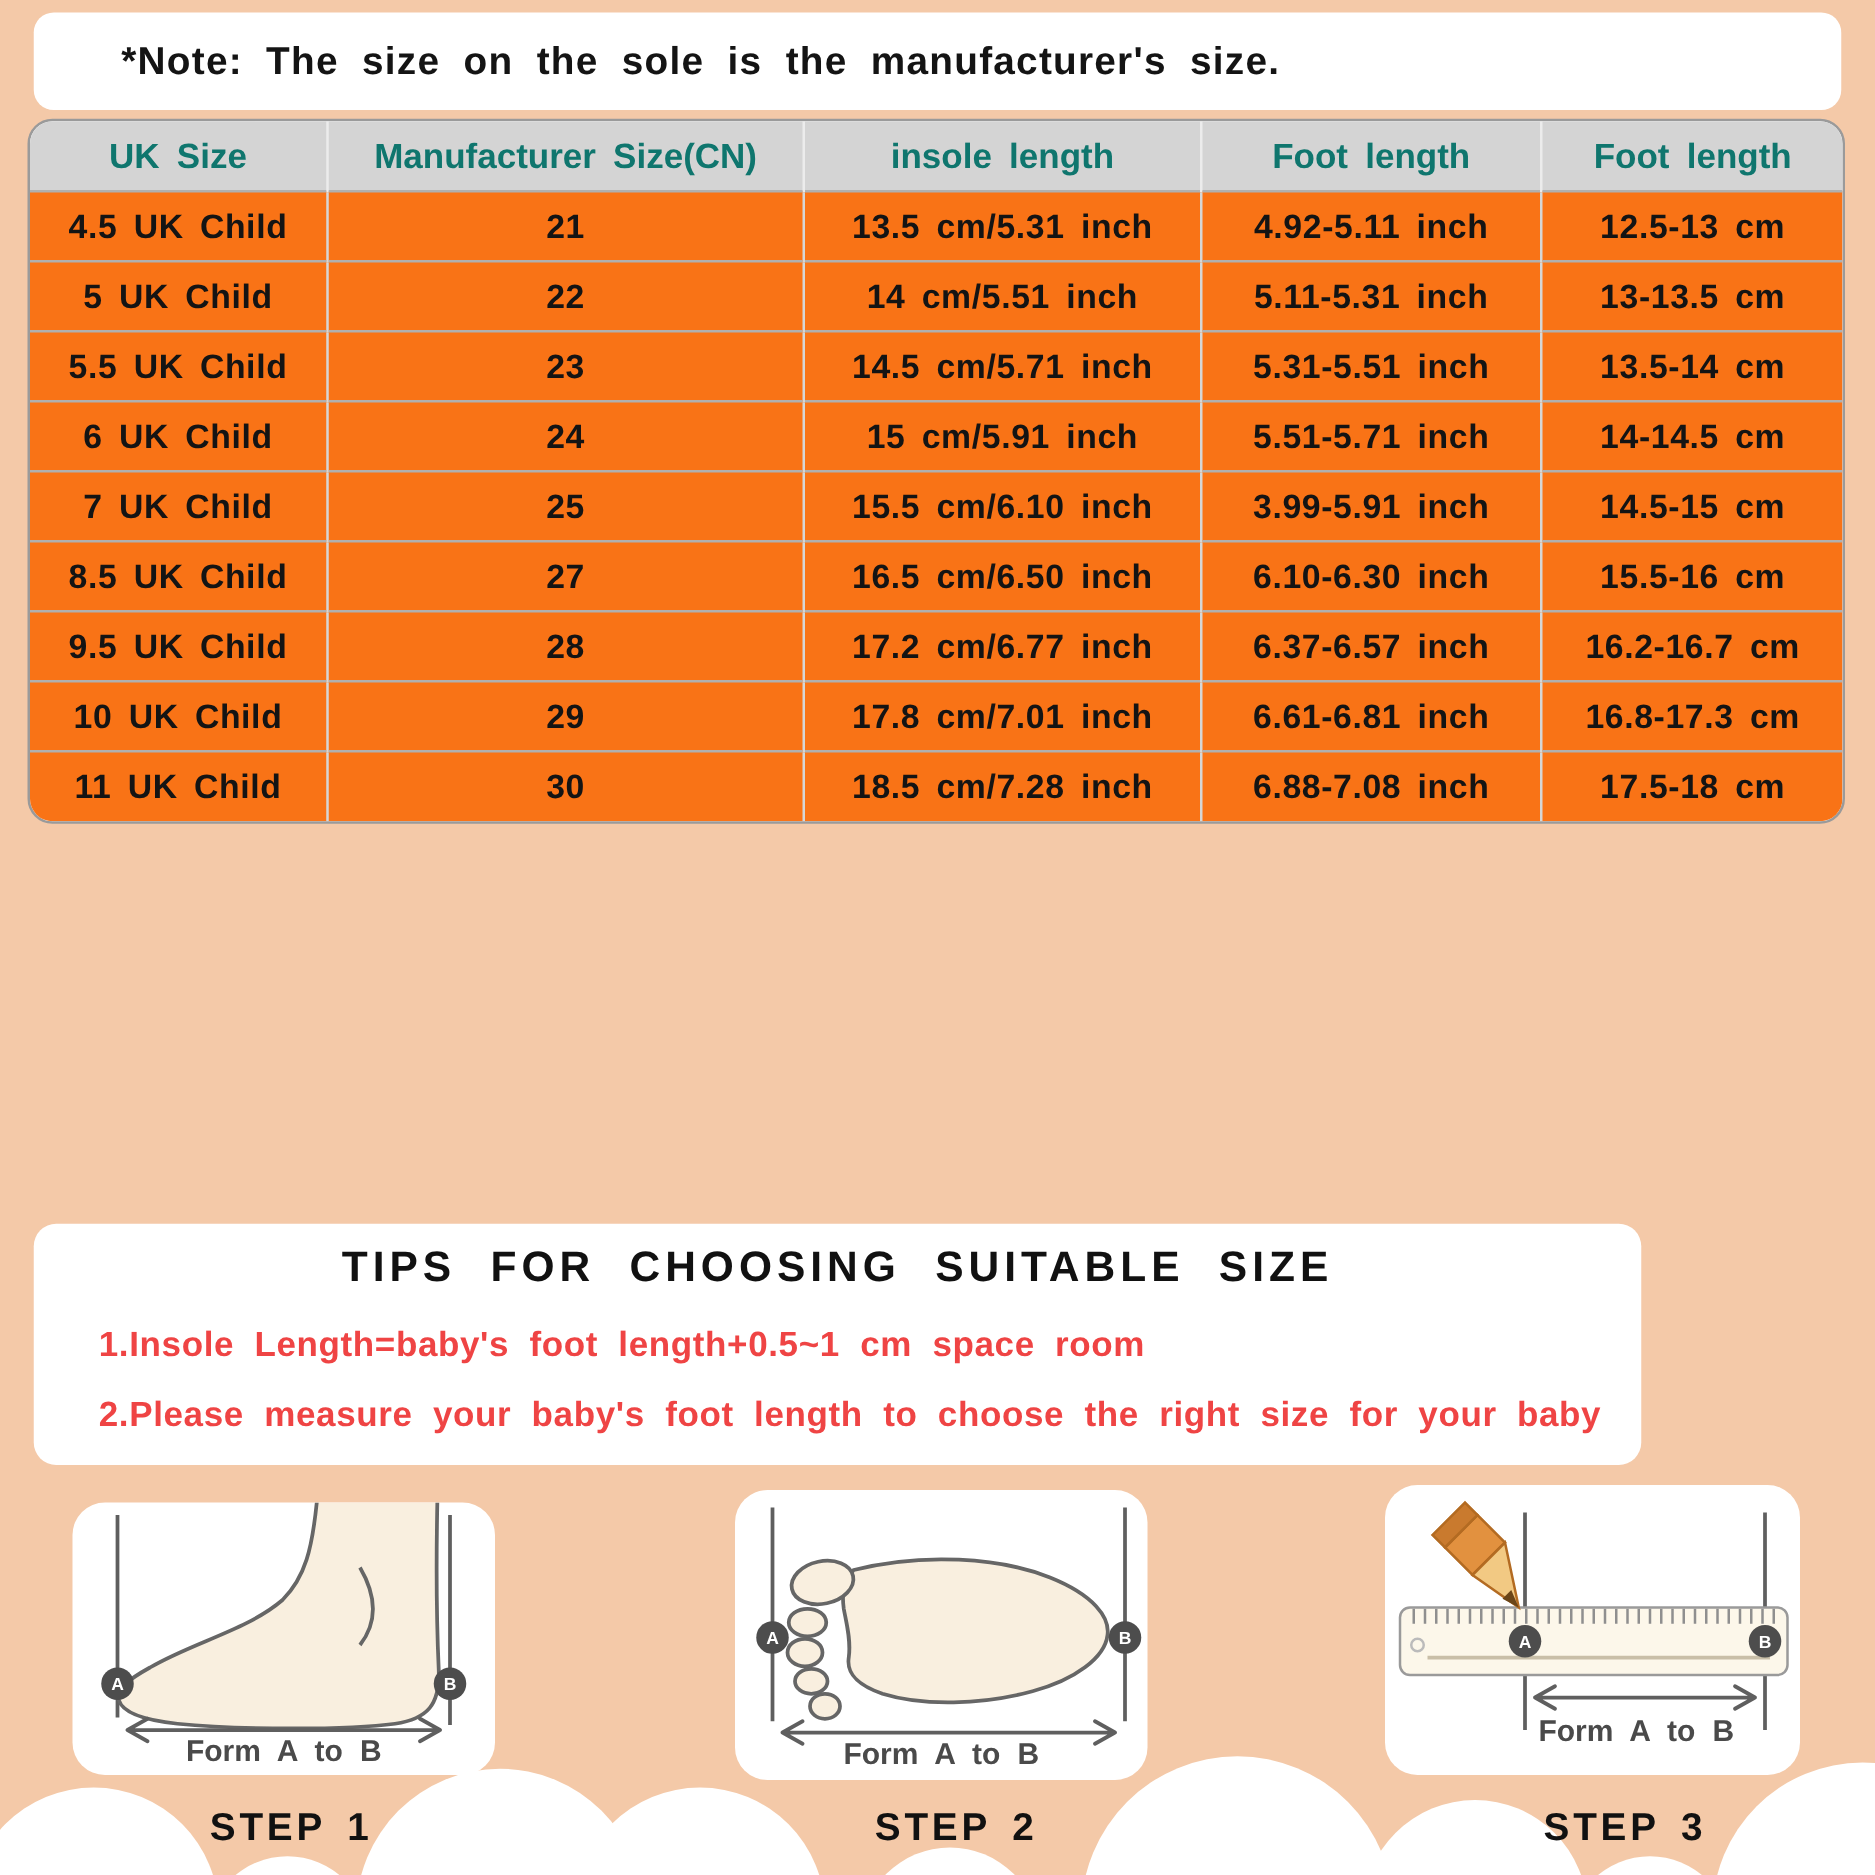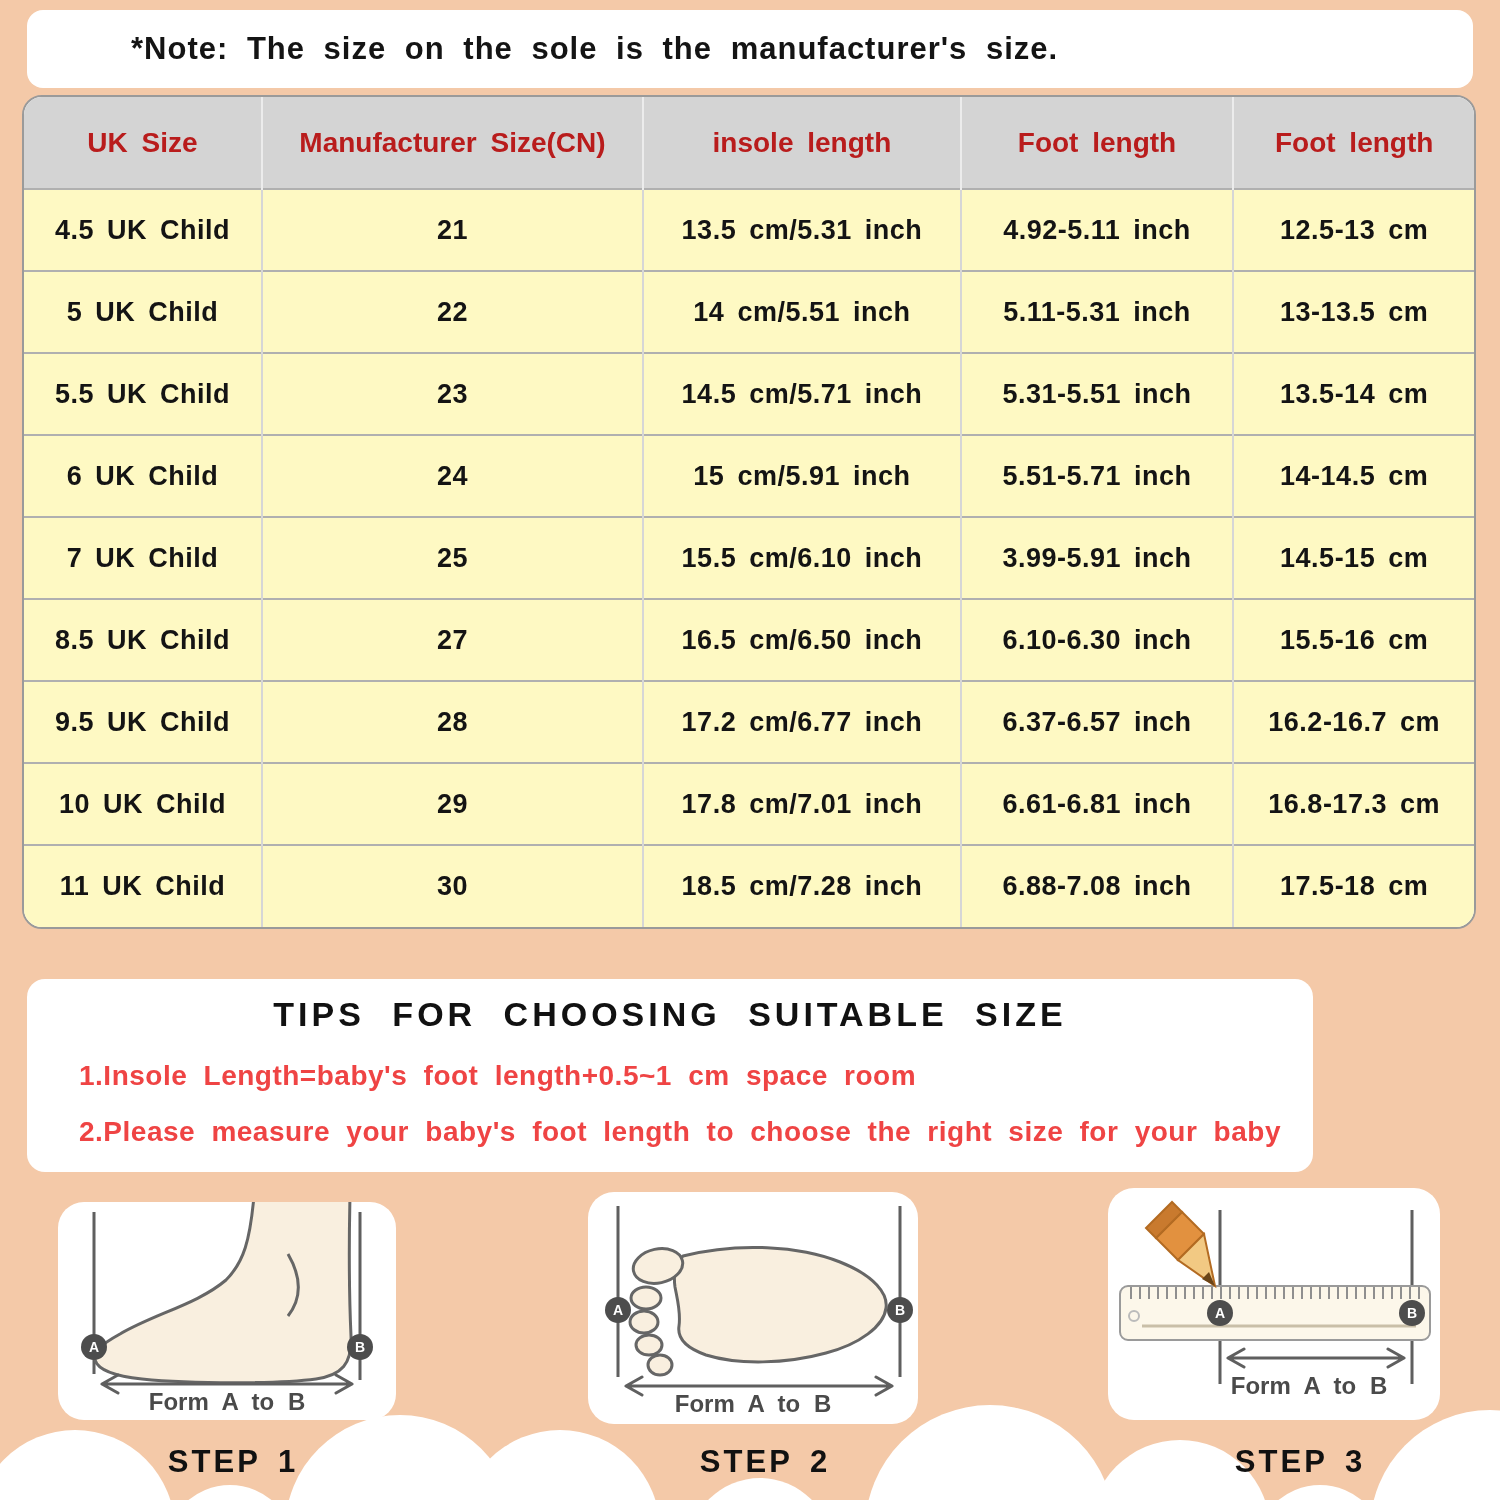--- a/index.html
+++ b/index.html
@@ -4,33 +4,33 @@
 <style>
   * { margin:0; padding:0; box-sizing:border-box; }
   body { width:1500px; height:1500px; overflow:hidden;
          font-family:"Liberation Sans", sans-serif; }
   .page { position:relative; width:1500px; height:1500px;
           background:#f4c9a8; overflow:hidden; }
 
   
   .note-panel { position:absolute; left:27px; top:10px; width:1446px; height:78px;
                 background:#fff; border-radius:16px; display:flex; align-items:center; }
-  .note-text { padding-left:104px; font-size:31px; font-weight:700; color:#141414;
+  .note-text { padding-left:70px; font-size:31px; font-weight:700; color:#141414;
                letter-spacing:1px; word-spacing:9px; }
 
   
   .table-wrap { position:absolute; left:22px; top:95px; width:1454px;
                 border:2px solid #9a9a9a; border-radius:20px; overflow:hidden;
                 background:#fff; }
   table { width:100%; border-collapse:collapse; table-layout:fixed; }
-  thead th { height:92px; background:#d4d4d4; font-size:28px; font-weight:700;
-             color:#b91c1c; text-align:center; vertical-align:middle;
+  thead th { height:56px; background:#d4d4d4; font-size:28px; font-weight:700;
+             color:#0f766e; text-align:center; vertical-align:middle;
              border-left:2px solid #ececec; word-spacing:6px; }
   thead th:first-child { border-left:none; }
-  tbody td { height:82px; background:#fef9c3; font-size:27px; font-weight:700;
+  tbody td { height:56px; background:#f97316; font-size:27px; font-weight:700;
              color:#141414; text-align:center; vertical-align:middle;
              border-top:2px solid #b0b0b0; border-left:2px solid #d6d6d6;
              word-spacing:5px; letter-spacing:0.5px; }
   tbody td:first-child { border-left:none; }
 
   
   .tips-panel { position:absolute; left:27px; top:979px; width:1286px; height:193px;
                 background:#fff; border-radius:18px; }
   .tips-title { margin-top:16px; text-align:center; font-size:34px; font-weight:700;
                 color:#111; letter-spacing:4px; word-spacing:14px; }

